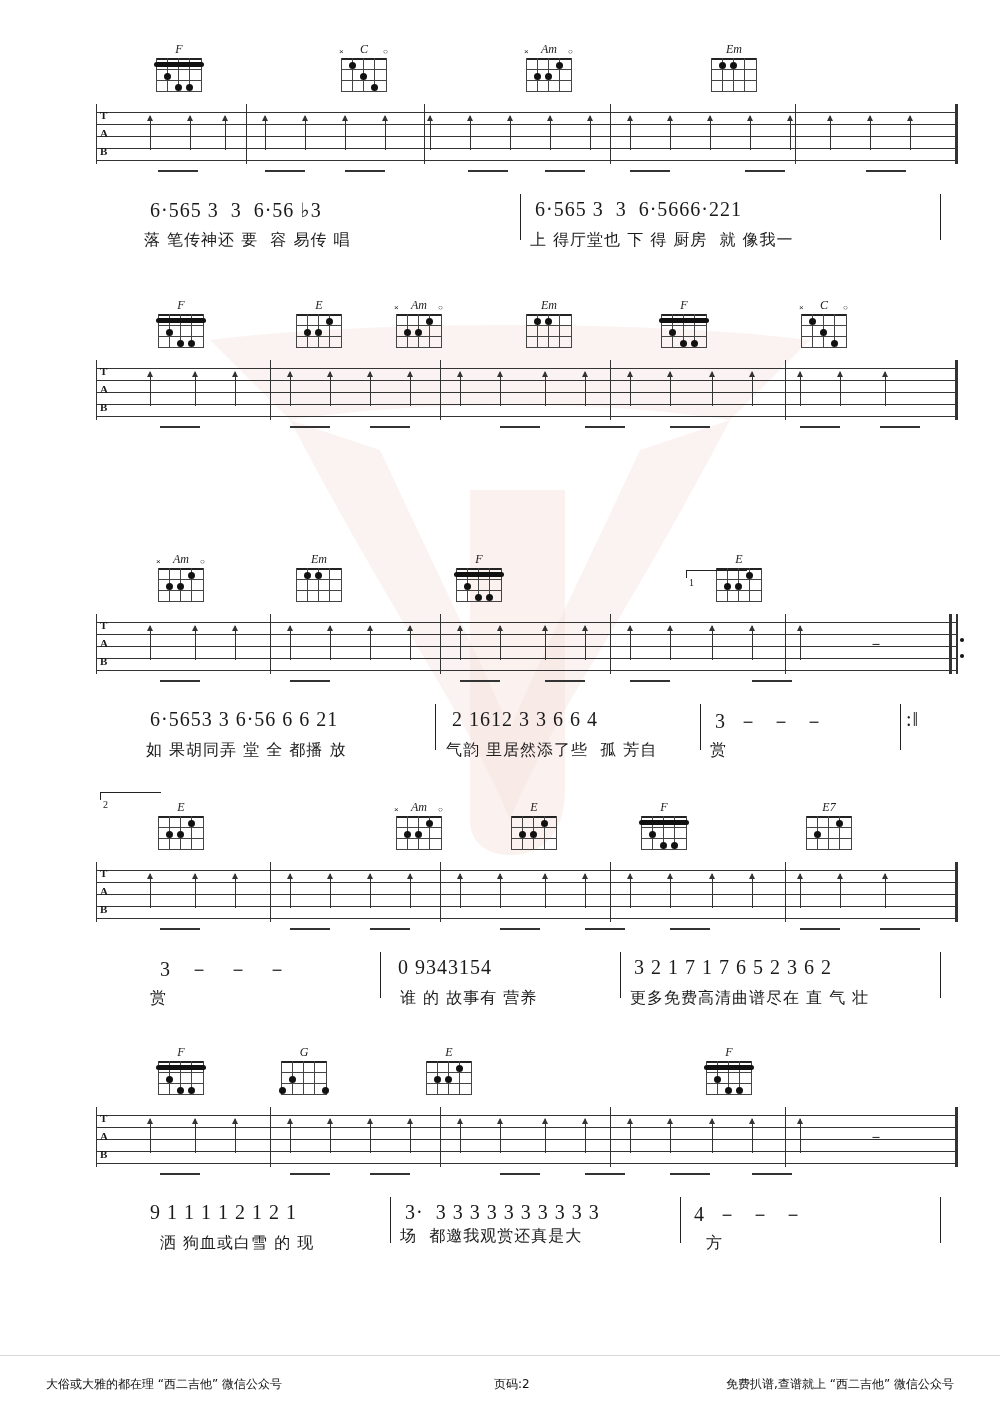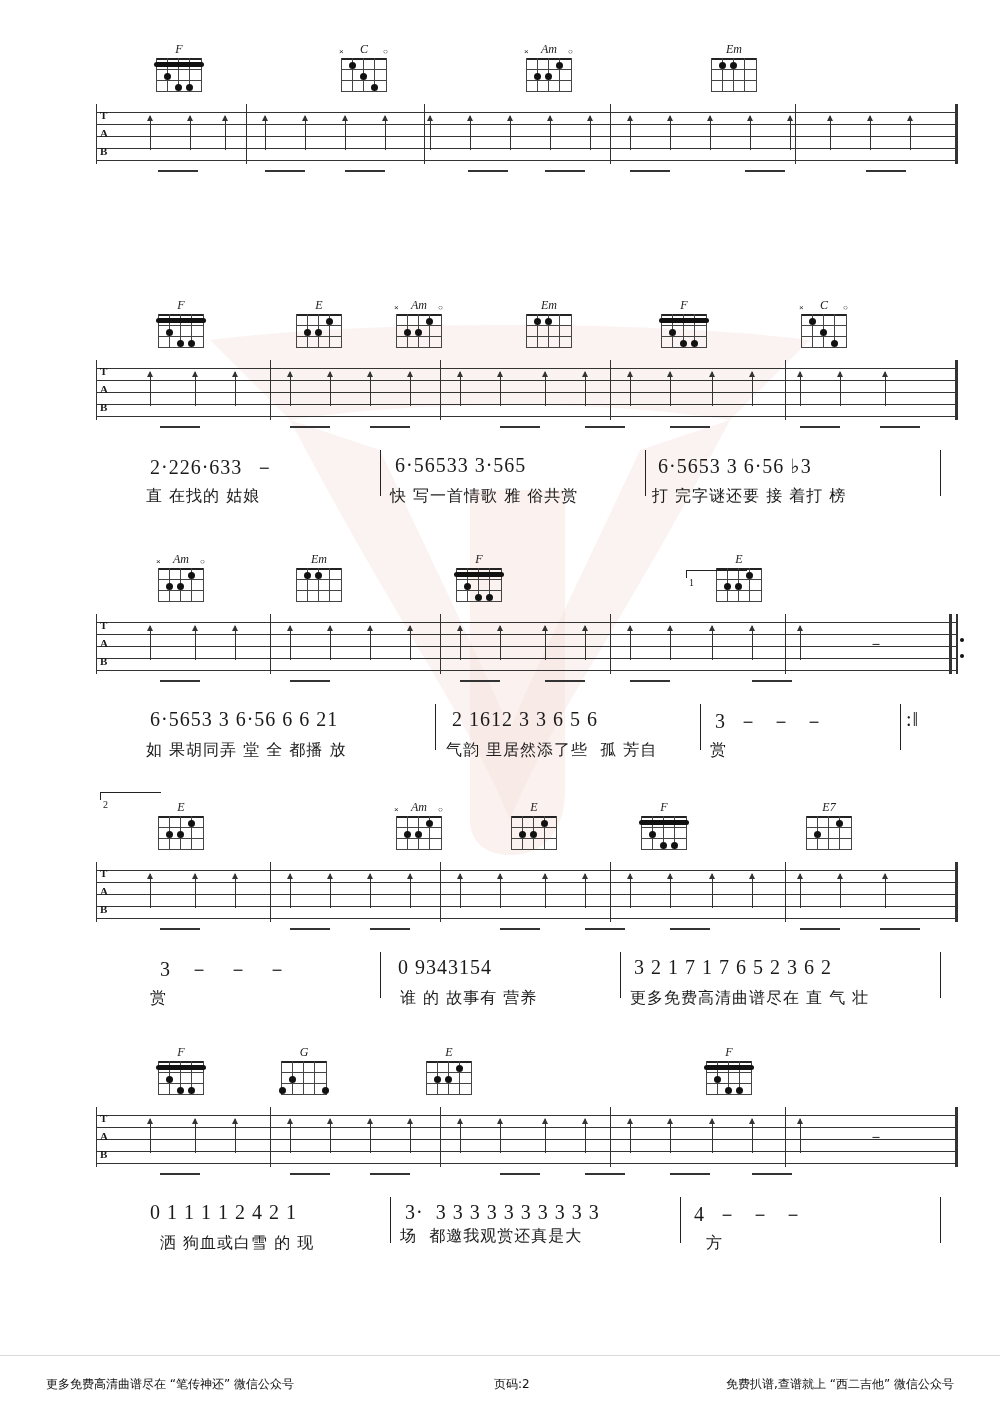--- a/index.html
+++ b/index.html
@@ -188,20 +188,28 @@
       <div class="beam" style="left:158px;top:66px;width:40px"></div>
       <div class="beam" style="left:265px;top:66px;width:40px"></div>
       <div class="beam" style="left:345px;top:66px;width:40px"></div>
       <div class="beam" style="left:468px;top:66px;width:40px"></div>
       <div class="beam" style="left:545px;top:66px;width:40px"></div>
       <div class="beam" style="left:630px;top:66px;width:40px"></div>
       <div class="beam" style="left:745px;top:66px;width:40px"></div>
       <div class="beam" style="left:866px;top:66px;width:40px"></div>
     </div>
 
+    <div class="lyricrow" style="margin-top:22px">
+      <div class="barline" style="left:520px;top:-4px"></div>
+      <div class="barline" style="left:940px;top:-4px"></div>
+      <div class="numline" style="left:150px;top:0">6·565 3  3  6·56 ♭3</div>
+      <div class="lyrline" style="left:144px;top:32px">落 笔传神还 要  容 易传 唱</div>
+      <div class="numline" style="left:535px;top:0">6·565 3  3  6·5666·221</div>
+      <div class="lyrline" style="left:530px;top:32px">上 得厅堂也 下 得 厨房  就 像我一</div>
+    </div>
   </div>
 
   <div class="system" style="top:298px">
     <div class="chords">
       <div class="chord" style="left:152px">
         <div class="nm">F</div>
         <div class="grid">
           <div class="nutline"></div>
           <div class="vline" style="left:0"></div>
             <div class="vline" style="left:11px"></div>
@@ -342,31 +350,20 @@
       <div class="beam" style="left:160px;top:66px;width:40px"></div>
       <div class="beam" style="left:290px;top:66px;width:40px"></div>
       <div class="beam" style="left:370px;top:66px;width:40px"></div>
       <div class="beam" style="left:500px;top:66px;width:40px"></div>
       <div class="beam" style="left:585px;top:66px;width:40px"></div>
       <div class="beam" style="left:670px;top:66px;width:40px"></div>
       <div class="beam" style="left:800px;top:66px;width:40px"></div>
       <div class="beam" style="left:880px;top:66px;width:40px"></div>
     </div>
 
-    <div class="lyricrow" style="margin-top:22px">
-      <div class="barline" style="left:380px;top:-4px"></div>
-      <div class="barline" style="left:645px;top:-4px"></div>
-      <div class="barline" style="left:940px;top:-4px"></div>
-      <div class="numline" style="left:150px;top:0">2·226·633  －</div>
-      <div class="lyrline" style="left:146px;top:32px">直 在找的 姑娘</div>
-      <div class="numline" style="left:395px;top:0">6·56533 3·565</div>
-      <div class="lyrline" style="left:390px;top:32px">快 写一首情歌 雅 俗共赏</div>
-      <div class="numline" style="left:658px;top:0">6·5653 3 6·56 ♭3</div>
-      <div class="lyrline" style="left:652px;top:32px">打 完字谜还要 接 着打 榜</div>
-    </div>
   </div>
 
   <div class="system" style="top:552px">
     <div class="chords">
       <div class="chord" style="left:152px">
         <div class="nm">Am</div>
         <div class="grid">
           <div class="nutline"></div>
           <div class="vline" style="left:0"></div>
             <div class="vline" style="left:11px"></div>
@@ -480,21 +477,21 @@
       <div class="beam" style="left:752px;top:66px;width:40px"></div>
       <div class="numline" style="left:868px;top:20px;font-size:16px">－</div>
     </div>
 
     <div class="lyricrow" style="margin-top:22px">
       <div class="barline" style="left:435px;top:-4px"></div>
       <div class="barline" style="left:700px;top:-4px"></div>
       <div class="barline" style="left:900px;top:-4px"></div>
       <div class="numline" style="left:150px;top:0">6·5653 3 6·56 6 6 21</div>
       <div class="lyrline" style="left:146px;top:32px">如 果胡同弄 堂 全 都播 放</div>
-      <div class="numline" style="left:452px;top:0">2 1612 3 3 6 5 6</div>
+      <div class="numline" style="left:452px;top:0">2 1612 3 3 6 6 4</div>
       <div class="lyrline" style="left:446px;top:32px">气韵 里居然添了些  孤 芳自</div>
       <div class="numline" style="left:715px;top:0">3  －  －  －</div>
       <div class="lyrline" style="left:710px;top:32px">赏</div>
       <div class="numline" style="left:906px;top:0;font-size:20px">:‖</div>
     </div>
   </div>
 
   <div class="system" style="top:800px">
     <div class="ending" style="left:100px;top:-8px">
       <div class="bk"></div>
@@ -754,28 +751,28 @@
       <div class="beam" style="left:585px;top:66px;width:40px"></div>
       <div class="beam" style="left:670px;top:66px;width:40px"></div>
       <div class="beam" style="left:752px;top:66px;width:40px"></div>
       <div class="numline" style="left:868px;top:20px;font-size:16px">－</div>
     </div>
 
     <div class="lyricrow" style="margin-top:22px">
       <div class="barline" style="left:390px;top:-4px"></div>
       <div class="barline" style="left:680px;top:-4px"></div>
       <div class="barline" style="left:940px;top:-4px"></div>
-      <div class="numline" style="left:150px;top:0">0 1 1 1 1 2 4 2 1</div>
+      <div class="numline" style="left:150px;top:0">9 1 1 1 1 2 1 2 1</div>
       <div class="lyrline" style="left:160px;top:32px">洒 狗血或白雪 的 现</div>
       <div class="numline" style="left:405px;top:0">3·  3 3 3 3 3 3 3 3 3 3</div>
       <div class="lyrline" style="left:400px;top:25px">场  都邀我观赏还真是大</div>
       <div class="numline" style="left:694px;top:0">4  －  －  －</div>
       <div class="lyrline" style="left:706px;top:32px">方</div>
     </div>
   </div>
 
   <div class="footer">
-    <div class="ft ft-left">更多免费高清曲谱尽在 “笔传神还” 微信公众号</div>
+    <div class="ft ft-left">大俗或大雅的都在理 “西二吉他” 微信公众号</div>
     <div class="ft ft-mid">页码:2</div>
     <div class="ft ft-right">免费扒谱,查谱就上 “西二吉他” 微信公众号</div>
   </div>
 
 </div>
 
 </body></html>

